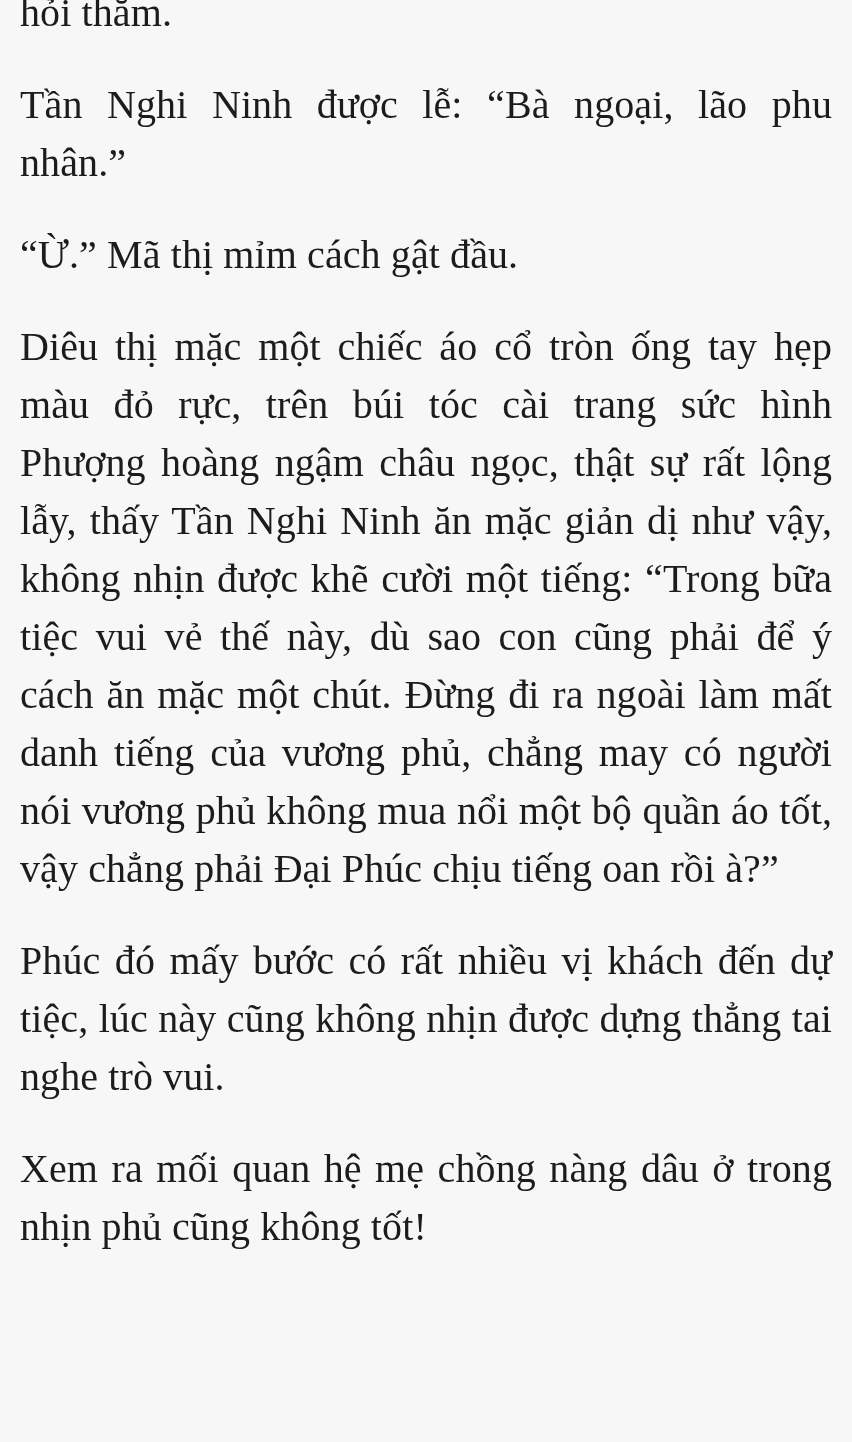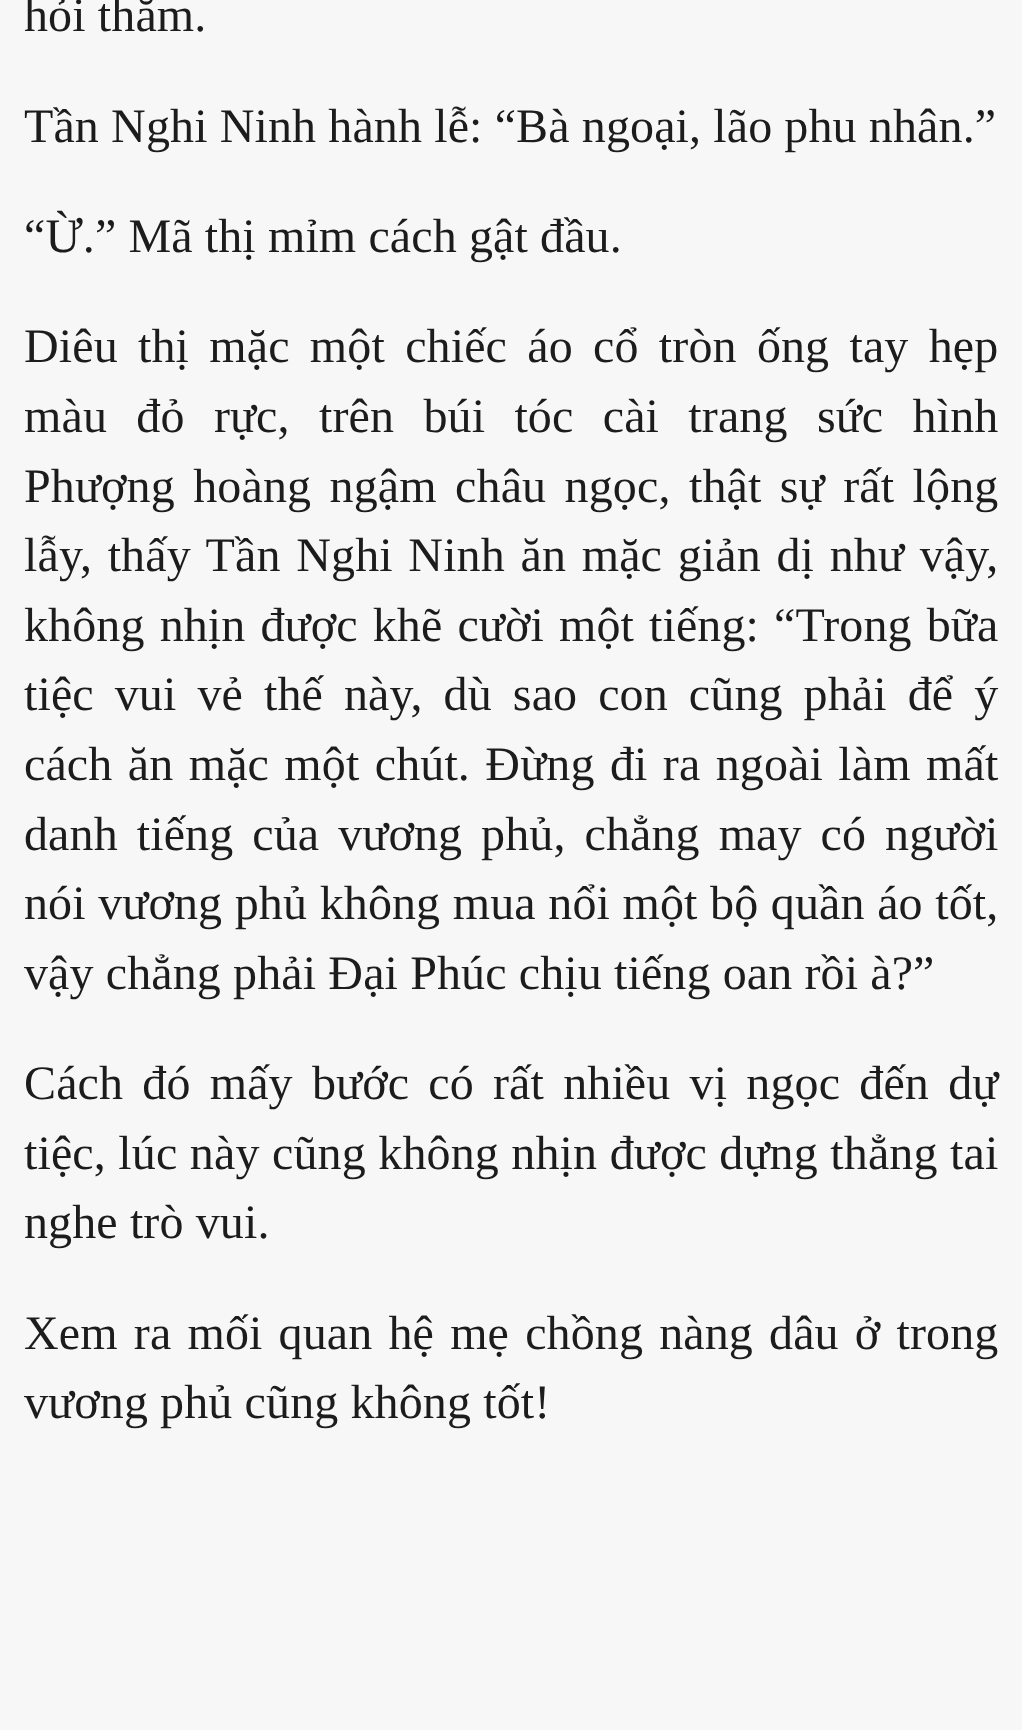--- a/index.html
+++ b/index.html
@@ -32,18 +32,18 @@
   }
   .reader p:last-child {
     margin-bottom: 0;
   }
 </style>
 </head>
 <body>
 
 <div class="reader">
   <p class="first">hỏi thăm.</p>
-  <p>Tần Nghi Ninh hành lễ: “Bà ngoại, lão phu nhân.”</p>
+  <p>Tần Nghi Ninh được lễ: “Bà ngoại, lão phu nhân.”</p>
   <p>“Ừ.” Mã thị mỉm cách gật đầu.</p>
   <p>Diêu thị mặc một chiếc áo cổ tròn ống tay hẹp màu đỏ rực, trên búi tóc cài trang sức hình Phượng hoàng ngậm châu ngọc, thật sự rất lộng lẫy, thấy Tần Nghi Ninh ăn mặc giản dị như vậy, không nhịn được khẽ cười một tiếng: “Trong bữa tiệc vui vẻ thế này, dù sao con cũng phải để ý cách ăn mặc một chút. Đừng đi ra ngoài làm mất danh tiếng của vương phủ, chẳng may có người nói vương phủ không mua nổi một bộ quần áo tốt, vậy chẳng phải Đại Phúc chịu tiếng oan rồi à?”</p>
-  <p>Cách đó mấy bước có rất nhiều vị ngọc đến dự tiệc, lúc này cũng không nhịn được dựng thẳng tai nghe trò vui.</p>
-  <p>Xem ra mối quan hệ mẹ chồng nàng dâu ở trong vương phủ cũng không tốt!</p>
+  <p>Phúc đó mấy bước có rất nhiều vị khách đến dự tiệc, lúc này cũng không nhịn được dựng thẳng tai nghe trò vui.</p>
+  <p>Xem ra mối quan hệ mẹ chồng nàng dâu ở trong nhịn phủ cũng không tốt!</p>
 </div>
 
 </body></html>

